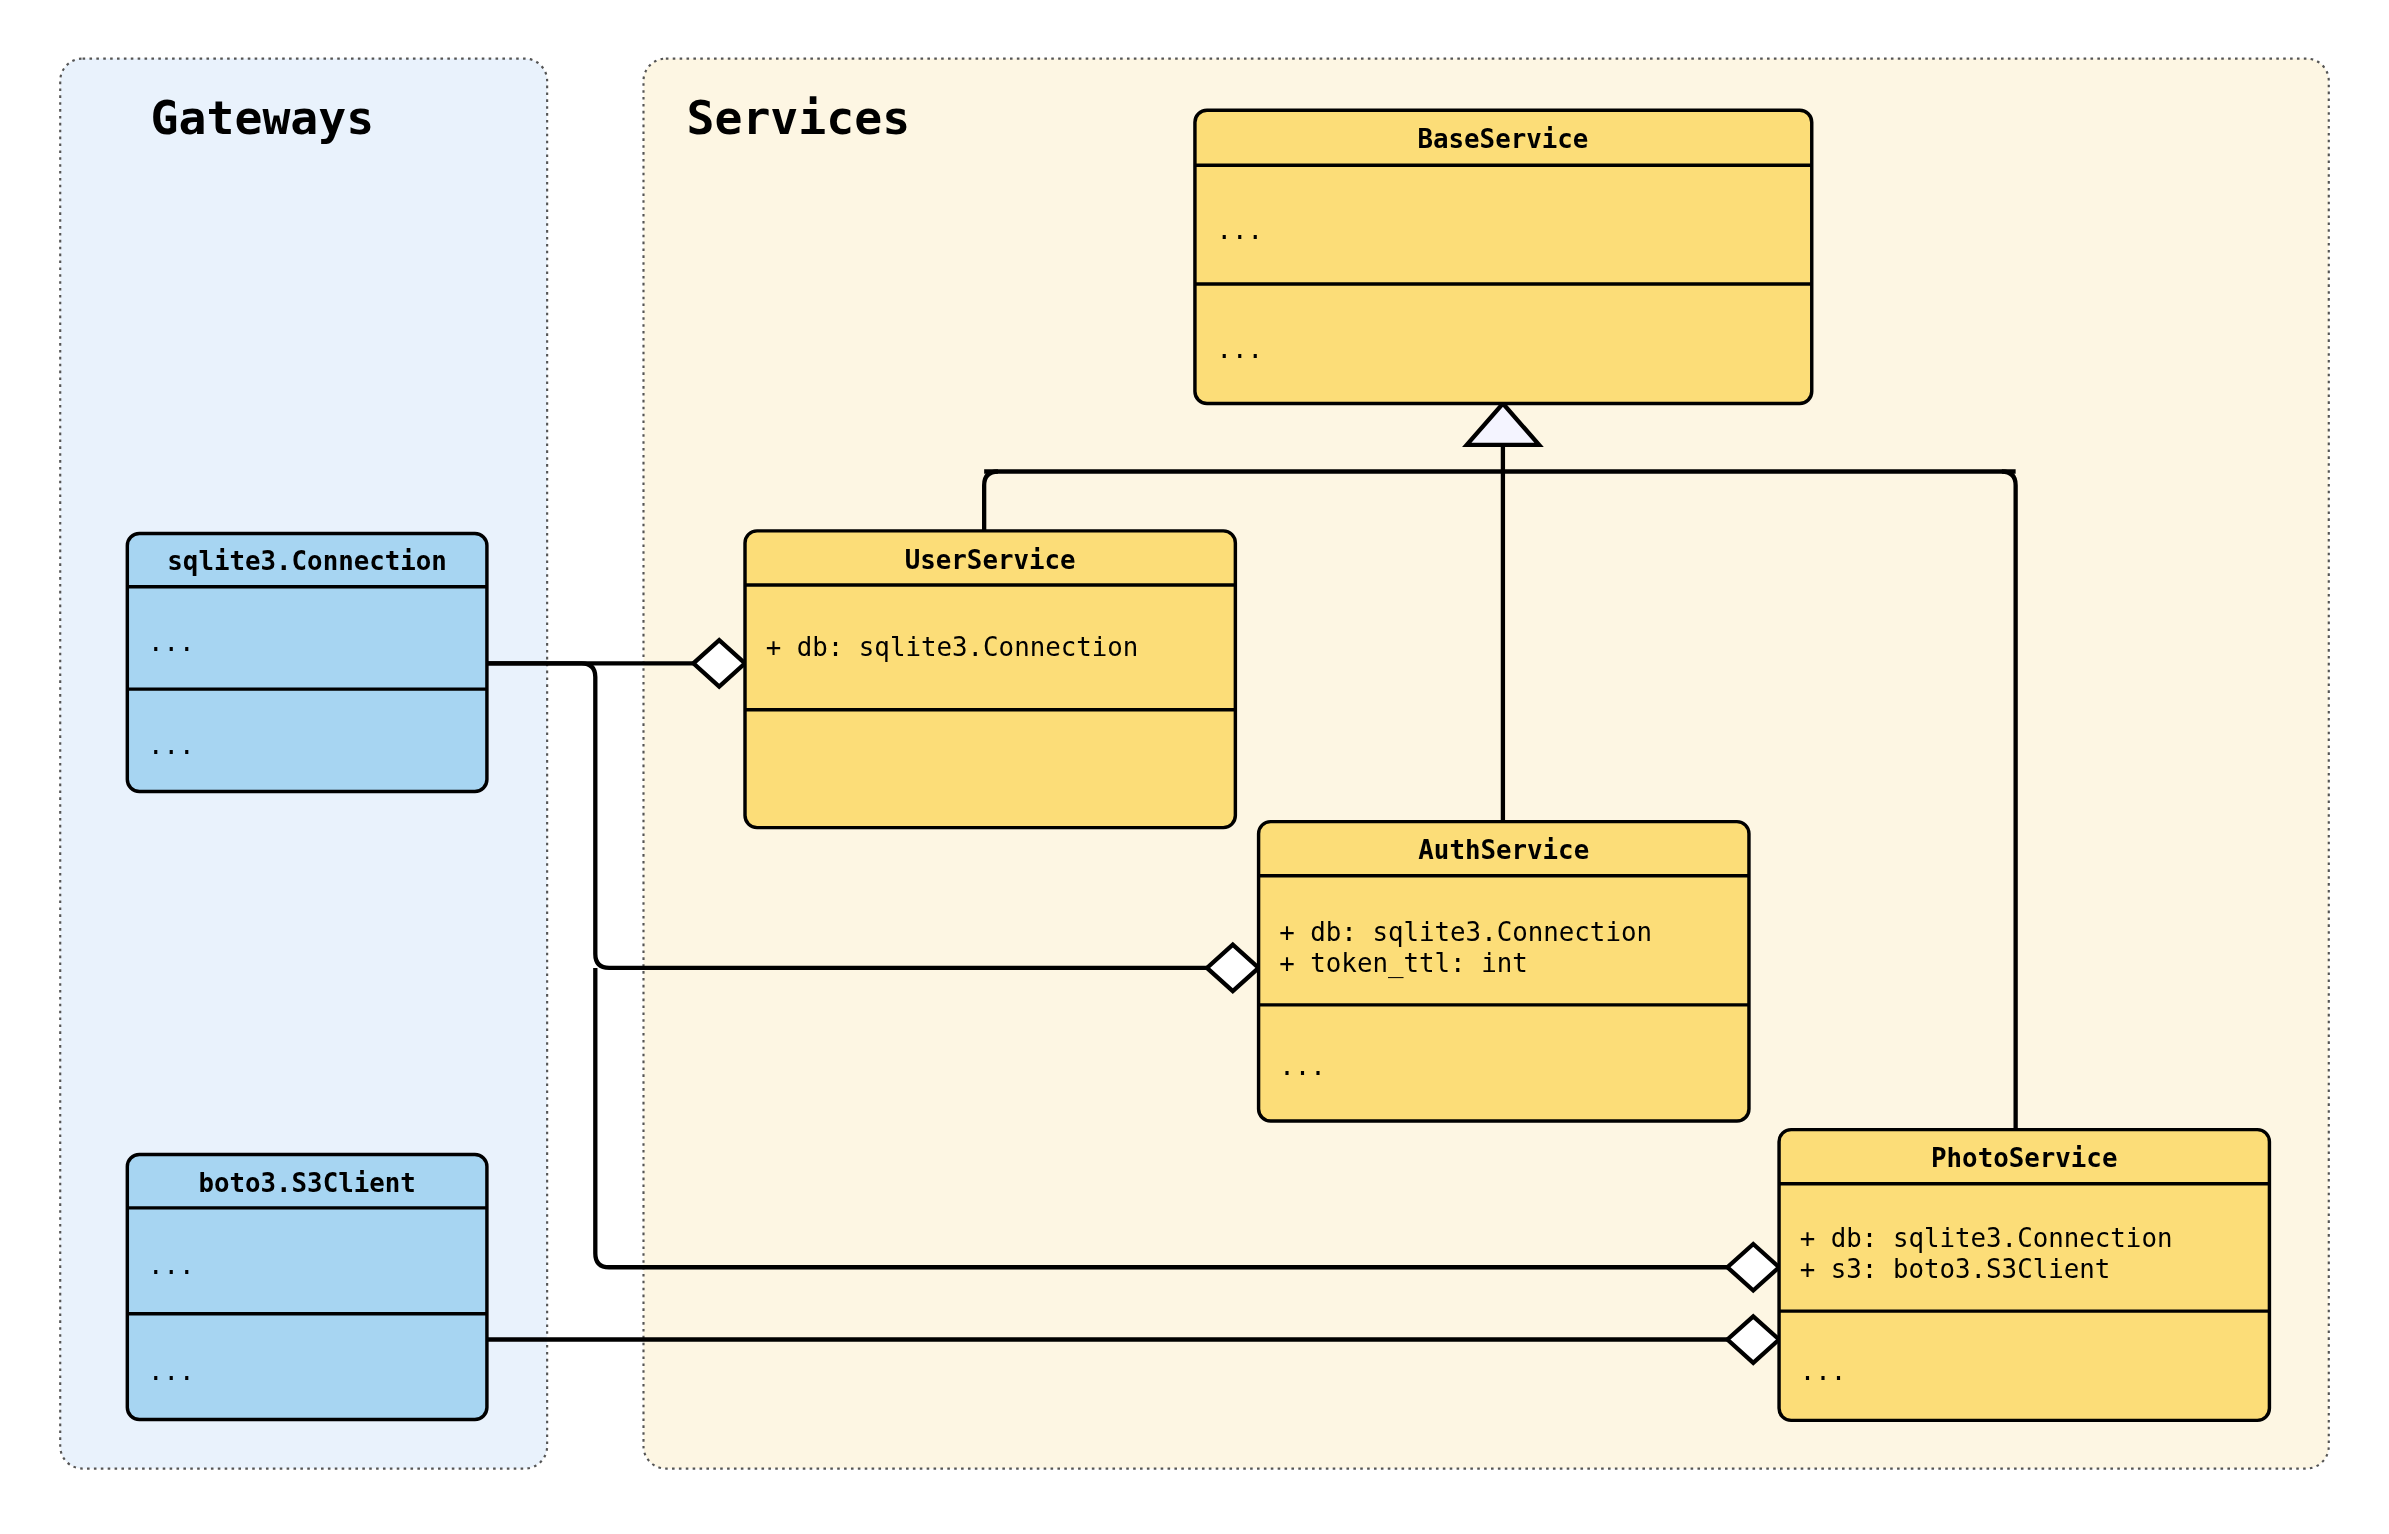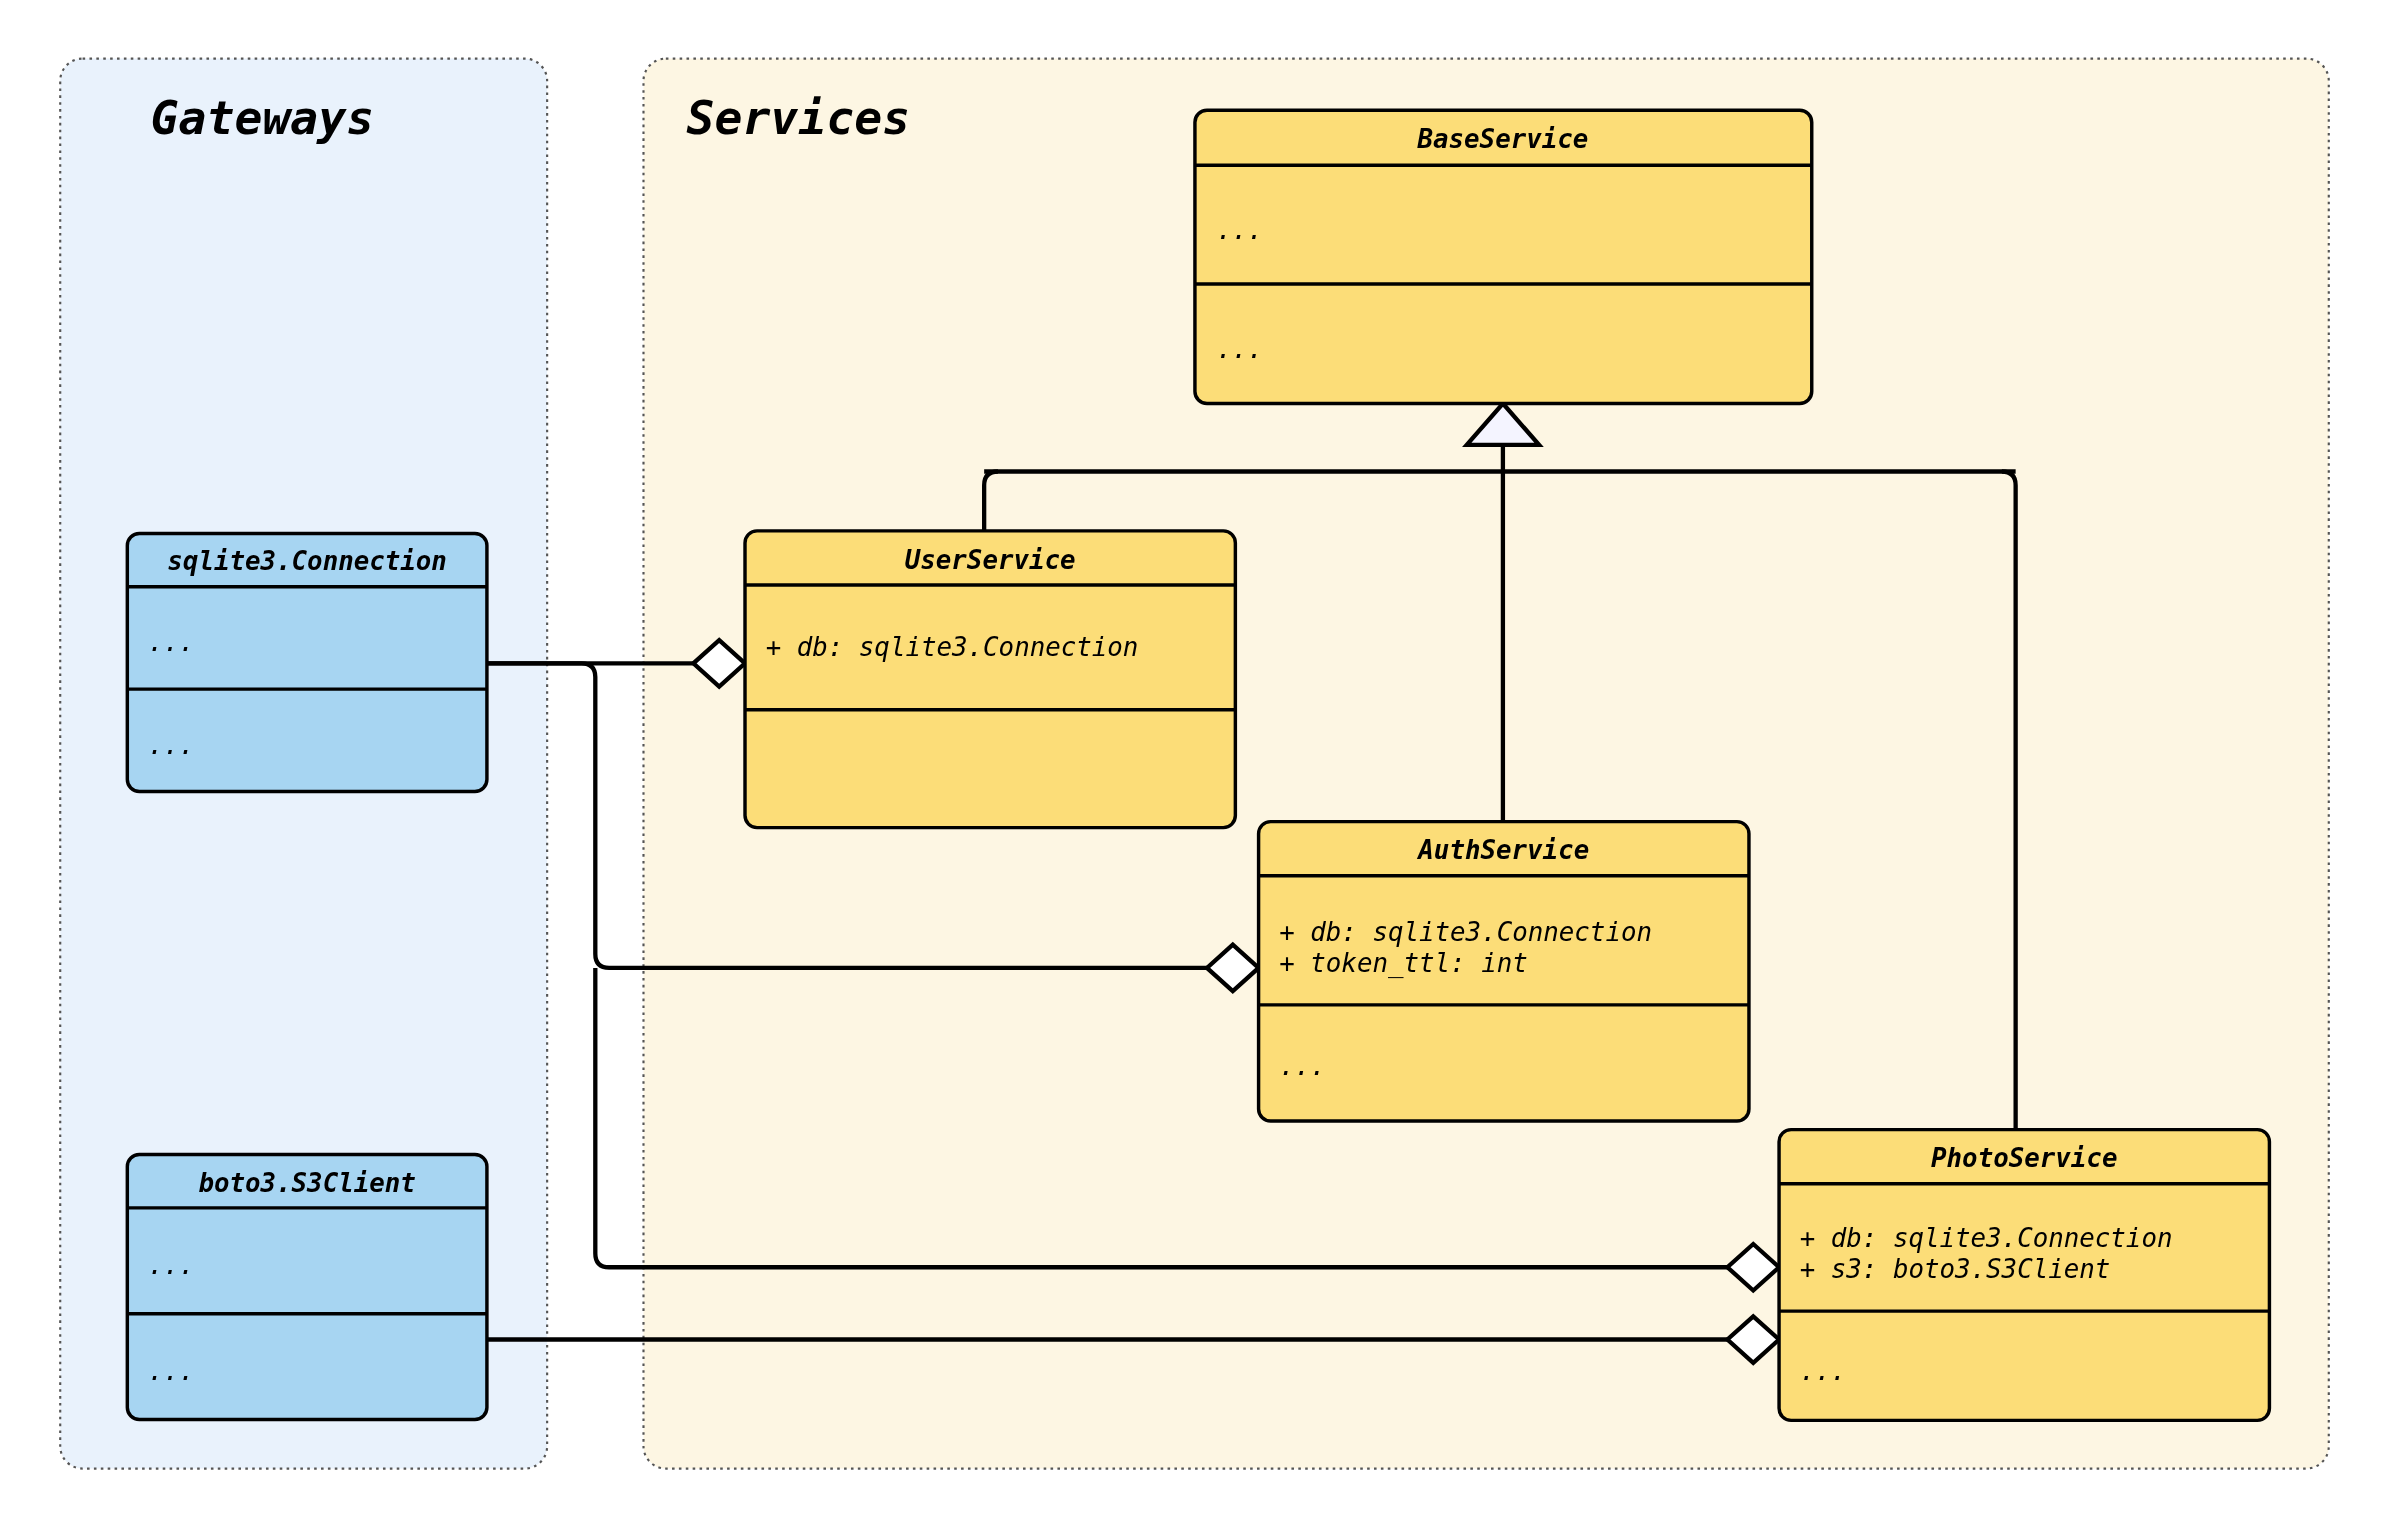--- a/index.html
+++ b/index.html
@@ -10,21 +10,20 @@
   body {
     width: 2389px;
     height: 1534px;
     font-family: "DejaVu Sans Mono", "Liberation Mono", monospace;
     overflow: hidden;
   }
   #canvas {
     position: relative;
     width: 2137px;
     height: 1534px;
-    font-style: italic;
   }
   svg.diagram {
     position: absolute;
     top: 0;
     left: 0;
     width: 2389px;
     height: 1534px;
   }
   .pkg-label {
     font-family: "DejaVu Sans Mono", "Liberation Mono", monospace;

